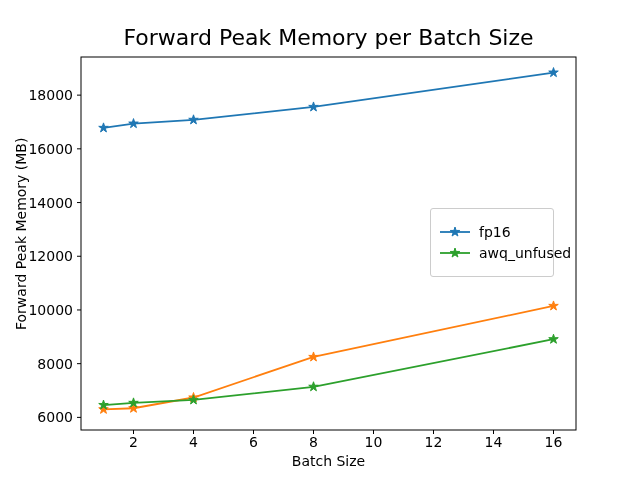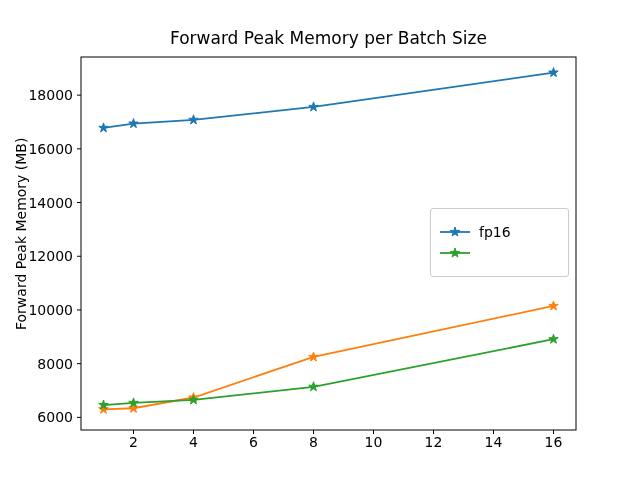--- a/index.html
+++ b/index.html
@@ -3,37 +3,37 @@
 <meta charset="utf-8">
 <style>
   html,body { margin:0; padding:0; background:#fff; }
   .figure {
     position:relative; width:640px; height:480px; background:#ffffff;
     font-family:"DejaVu Sans","Liberation Sans",sans-serif; color:#000;
     overflow:hidden;
   }
   .chart-title {
     position:absolute; left:81px; top:28px; width:495px;
-    text-align:center; font-size:17px; line-height:20px; white-space:nowrap;
+    text-align:center; font-size:22px; line-height:20px; white-space:nowrap;
   }
   .x-label {
     position:absolute; left:81px; top:452px; width:495px;
     text-align:center; font-size:14px; line-height:18px;
   }
   .y-label {
     position:absolute; left:-66px; top:234px; width:174px; height:18px;
     text-align:center; font-size:14px; line-height:18px;
     transform:rotate(-90deg); transform-origin:center; white-space:nowrap;
   }
   svg text {
     font-family:"DejaVu Sans","Liberation Sans",sans-serif;
     font-size:14px; fill:#000;
   }
   .legend {
-    position:absolute; left:430px; top:208px; width:139px; height:69px;
+    position:absolute; left:430px; top:208px; width:124px; height:69px;
     background:#ffffff; border:1px solid #cccccc; border-radius:3px;
     box-sizing:border-box; display:flex; flex-direction:column;
     justify-content:center; padding:3px 8px;
   }
   .legend-item { display:flex; align-items:center; height:21px; }
   .legend-item svg { width:32px; height:14px; flex:0 0 32px; }
   .legend-item .legend-label { margin-left:8px; font-size:14px; white-space:nowrap; }
 </style>
 </head>
 <body>
@@ -84,30 +84,32 @@
       <polygon points="313.50,351.96 314.62,355.41 318.26,355.41 315.32,357.55 316.44,361.00 313.50,358.87 310.56,361.00 311.68,357.55 308.74,355.41 312.38,355.41" fill="#ff7f0e" stroke="#ff7f0e" stroke-width="1"></polygon>
       <polygon points="553.50,300.94 554.62,304.39 558.26,304.39 555.32,306.53 556.44,309.98 553.50,307.85 550.56,309.98 551.68,306.53 548.74,304.39 552.38,304.39" fill="#ff7f0e" stroke="#ff7f0e" stroke-width="1"></polygon>
       <polyline points="103.50,405.03 133.50,402.88 193.50,399.92 313.50,386.77 553.50,339.23" fill="none" stroke="#2ca02c" stroke-width="1.8"></polyline>
       <polygon points="103.50,400.03 104.62,403.48 108.26,403.48 105.32,405.62 106.44,409.07 103.50,406.94 100.56,409.07 101.68,405.62 98.74,403.48 102.38,403.48" fill="#2ca02c" stroke="#2ca02c" stroke-width="1"></polygon>
       <polygon points="133.50,397.88 134.62,401.33 138.26,401.33 135.32,403.47 136.44,406.92 133.50,404.79 130.56,406.92 131.68,403.47 128.74,401.33 132.38,401.33" fill="#2ca02c" stroke="#2ca02c" stroke-width="1"></polygon>
       <polygon points="193.50,394.92 194.62,398.38 198.26,398.38 195.32,400.51 196.44,403.97 193.50,401.83 190.56,403.97 191.68,400.51 188.74,398.38 192.38,398.38" fill="#2ca02c" stroke="#2ca02c" stroke-width="1"></polygon>
       <polygon points="313.50,381.77 314.62,385.22 318.26,385.22 315.32,387.36 316.44,390.81 313.50,388.68 310.56,390.81 311.68,387.36 308.74,385.22 312.38,385.22" fill="#2ca02c" stroke="#2ca02c" stroke-width="1"></polygon>
       <polygon points="553.50,334.23 554.62,337.69 558.26,337.69 555.32,339.82 556.44,343.28 553.50,341.14 550.56,343.28 551.68,339.82 548.74,337.69 552.38,337.69" fill="#2ca02c" stroke="#2ca02c" stroke-width="1"></polygon>
     </svg>
   <div class="chart-title">Forward Peak Memory per Batch Size</div>
+  <div class="x-label">Batch Size</div>
   <div class="y-label">Forward Peak Memory (MB)</div>
 
   <div class="legend">
     <div class="legend-item">
       <svg class="legend-marker">
           <line x1="1" y1="7" x2="31" y2="7" stroke="#1f77b4" stroke-width="1.8"></line>
           <polygon points="16.00,2.00 17.12,5.45 20.76,5.45 17.82,7.59 18.94,11.05 16.00,8.91 13.06,11.05 14.18,7.59 11.24,5.45 14.88,5.45" fill="#1f77b4" stroke="#1f77b4" stroke-width="1"></polygon>
         </svg>
       <span class="legend-label">fp16</span>
     </div>
     <div class="legend-item">
       <svg class="legend-marker">
           <line x1="1" y1="7" x2="31" y2="7" stroke="#2ca02c" stroke-width="1.8"></line>
           <polygon points="16.00,2.00 17.12,5.45 20.76,5.45 17.82,7.59 18.94,11.05 16.00,8.91 13.06,11.05 14.18,7.59 11.24,5.45 14.88,5.45" fill="#2ca02c" stroke="#2ca02c" stroke-width="1"></polygon>
         </svg>
+      <span class="legend-label">awq_unfused</span>
     </div>
   </div>
 </div>
 
 </body></html>

